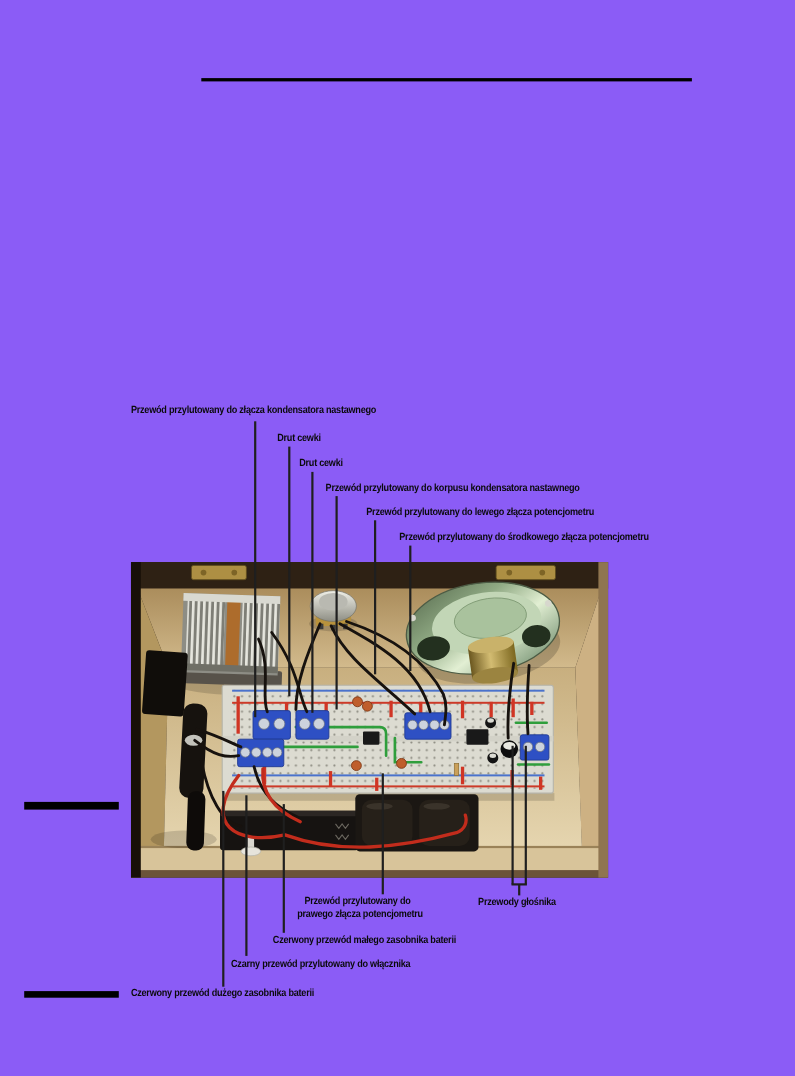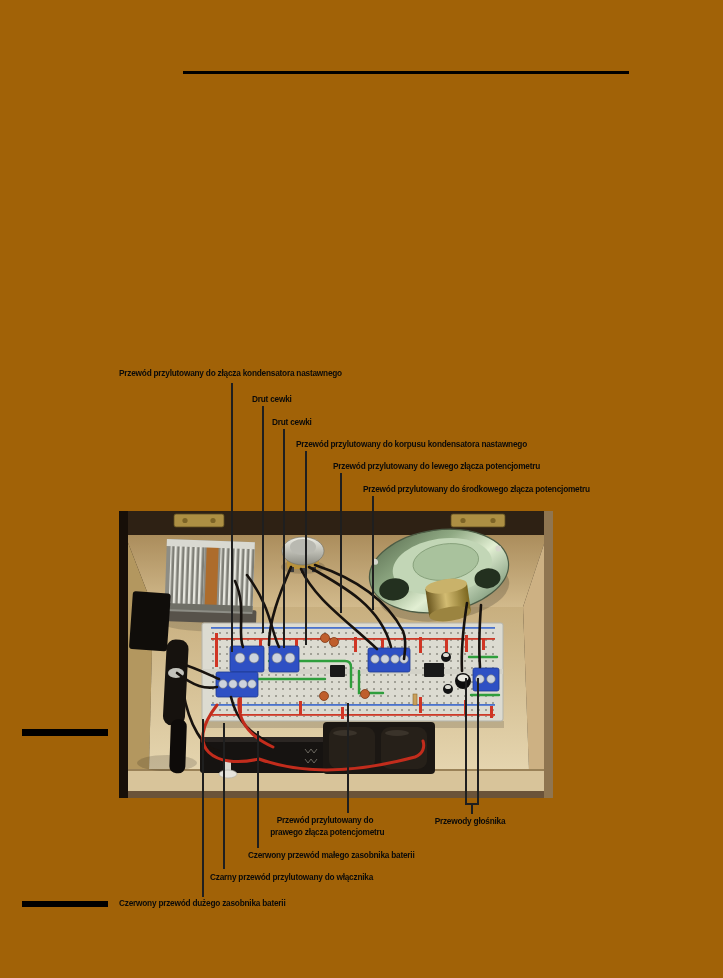--- a/index.html
+++ b/index.html
@@ -1,16 +1,16 @@
 <!DOCTYPE html>
 <html><head>
 <meta charset="utf-8">
 <style>
   html,body{margin:0;padding:0;background:#ffffff;}
-  #page{position:relative;width:723px;height:978px;background:#a16207;overflow:hidden;
+  #page{position:relative;width:723px;height:978px;background:#8b5cf6;overflow:hidden;
         font-family:"Liberation Sans",sans-serif;}
   .rule{position:absolute;background:#000;}
   .margin-bar{position:absolute;background:#000;}
   .lbl{position:absolute;font:bold 9.5px/1.12 "Liberation Sans",sans-serif;color:#0a0a0a;
        letter-spacing:-0.25px;white-space:nowrap;transform:scaleX(0.87);transform-origin:0 0;z-index:4;}
   .lbl-c{position:absolute;font:bold 9.5px/1.3 "Liberation Sans",sans-serif;color:#0a0a0a;
        letter-spacing:-0.25px;text-align:center;transform:scaleX(0.87);transform-origin:50% 0;z-index:4;}
   .lbl-c div{white-space:nowrap;}
   .leader{position:absolute;width:1.5px;background:#1f1f1f;z-index:3;}
   .leader-h{position:absolute;height:1.5px;background:#1f1f1f;z-index:3;}

